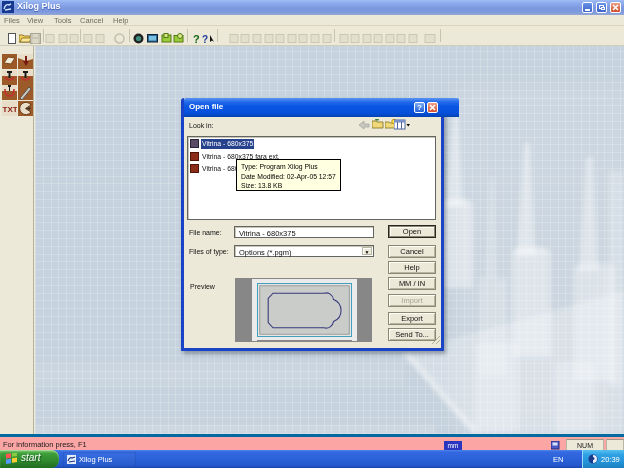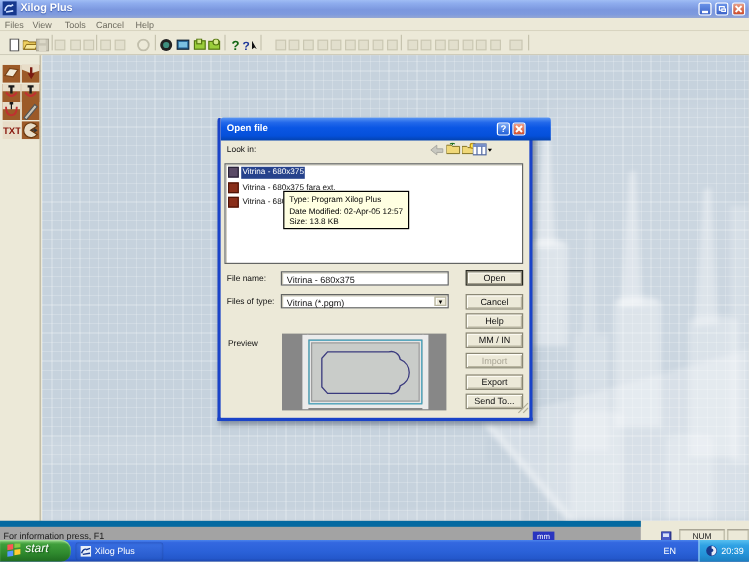--- a/index.html
+++ b/index.html
@@ -14,21 +14,21 @@
 
 #toolbar{left:0;top:26px;width:624px;height:20px;background:#ece9d8;border-bottom:1px solid #cfccba}
 .sep{position:absolute;top:3px;width:1px;height:13px;background:#c6c3ae}
 .ti{position:absolute;top:4px;width:11px;height:11px}
 
 #leftpanel{left:0;top:46px;width:34px;height:388px;background:#ece9d8;border-right:1px solid #b8b49e}
 .li{position:absolute;width:15px;height:15px}
 #canvas{left:35px;top:46px;width:589px;height:388px;background-color:#c6d2dd;
 background-image:repeating-linear-gradient(0deg,rgba(255,255,255,.20) 0 1px,transparent 1px 7.8px),repeating-linear-gradient(90deg,rgba(255,255,255,.20) 0 1px,transparent 1px 7.8px)}
 
-#statusbar{left:0;top:434px;width:534px;height:16px;background:#a3a3a3;border-top:5px solid #0369a1;font-size:7.5px;color:#1a1a1a}
+#statusbar{left:0;top:434px;width:624px;height:16px;background:#fca5a5;border-top:3px solid #0369a1;font-size:7.5px;color:#1a1a1a}
 
 #taskbar{left:0;top:450px;width:624px;height:18px;background:linear-gradient(180deg,#4b84ec 0%,#3468e0 12%,#2a61d8 55%,#2458cc 85%,#1c46ae 100%)}
 #startbtn{left:0;top:0;width:59px;height:18px;border-radius:0 8px 8px 0;background:linear-gradient(180deg,#7eca72 0%,#3f9e3b 20%,#2f8a2e 60%,#1f6c20 100%);box-shadow:inset 0 1px 1px #a5dc98}
 #starttext{left:21px;top:2px;color:#fff;font-size:10px;font-weight:normal;font-style:italic;text-shadow:1px 1px 1px #1c5a1c}
 #taskbtn{left:63px;top:1.5px;width:73px;height:15px;background:linear-gradient(180deg,#3a70e4,#2558c8);border-radius:2px;box-shadow:inset 0 0 2px #1a3f9a}
 #tray{left:582px;top:0;width:46px;height:18px;background:linear-gradient(180deg,#58c0f0 0%,#30a2e4 25%,#2391d6 70%,#1d7fc0 100%);border-left:1px solid #9adcf8}
 
 #dialog{left:181px;top:98px;width:263px;height:253px;background:#ece9d8;border:3px solid #1a43c8;border-top:none;border-radius:3px 3px 1px 1px;box-shadow:2px 3px 4px rgba(60,70,90,.45)}
 #dlgtitle{left:0;top:0;width:275px;height:19px;background:linear-gradient(180deg,#5a95f2 0%,#2268ea 22%,#0a56e4 45%,#0550da 80%,#0443b0 100%);border-radius:2px 2px 0 0}
 #dlgtitle b{position:absolute;left:5px;top:4px;color:#fff;font-size:8px}
@@ -302,21 +302,21 @@
     <span class="abs" style="left:14px;top:28px;font-size:6.8px">Vitrina - 680</span>
   </div>
 
   <div class="abs" style="left:52px;top:61px;width:105px;height:32px;background:#ffffe1;border:1px solid #000;font-size:6.8px;color:#000;padding:2px 0 0 4px;line-height:9.5px">Type: Program Xilog Plus<br>Date Modified: 02-Apr-05 12:57<br>Size: 13.8 KB</div>
   <span class="abs lbl" style="left:5px;top:130.5px">File name:</span>
   <div class="abs field" style="left:50px;top:128px;width:140px;height:12px">
         <span class="abs" style="left:4px;top:2px">Vitrina - 680x375</span>
       </div>
   <span class="abs lbl" style="left:5px;top:149.5px">Files of type:</span>
   <div class="abs field" style="left:50px;top:147px;width:140px;height:12px">
-        <span class="abs" style="left:4px;top:2px">Vitrina (*.pgm)</span>
+        <span class="abs" style="left:4px;top:2px">Options (*.pgm)</span>
         <div class="darr">▼</div>
       </div>
   <span class="abs lbl" style="left:6px;top:185px">Preview</span>
 
   <div class="abs" style="left:51px;top:180px;width:137px;height:64px;background:#878787">
     <div class="abs" style="left:17px;top:1px;width:5px;height:62px;background:#ebebeb"></div>
     <div class="abs" style="left:117px;top:1px;width:5px;height:62px;background:#ebebeb"></div>
     <div class="abs" style="left:21px;top:1px;width:97px;height:4px;background:#ebebeb"></div>
     <div class="abs" style="left:21px;top:58px;width:97px;height:4px;background:#ebebeb"></div>
     <div class="abs" style="left:22px;top:5px;width:95px;height:53.7px;background:#c9ccc9;border:1.6px solid #3f9fbc;box-shadow:inset 0 0 0 1.2px #e6e6e6,inset 0 0 0 2.2px #9a9a9a"></div>

